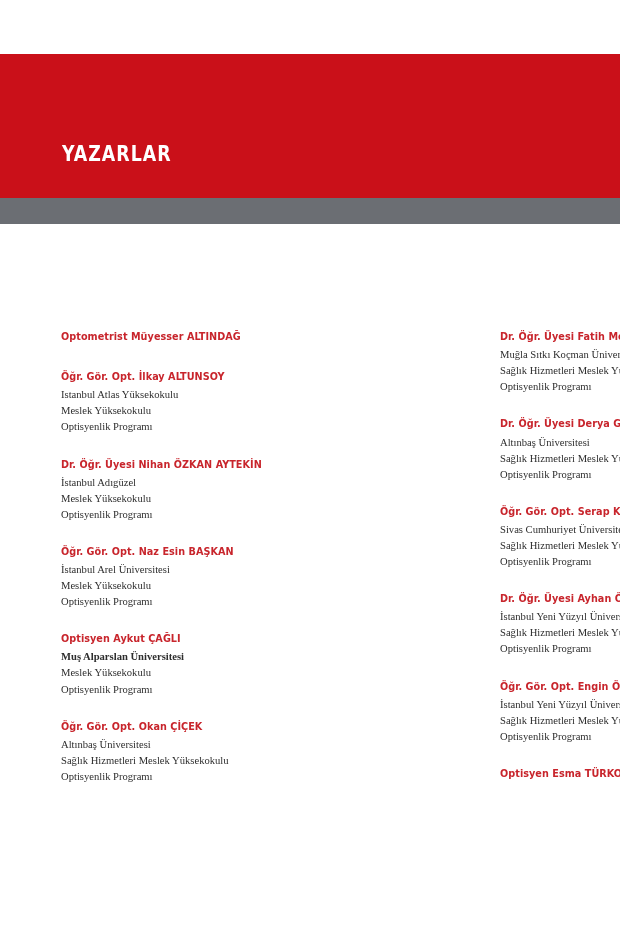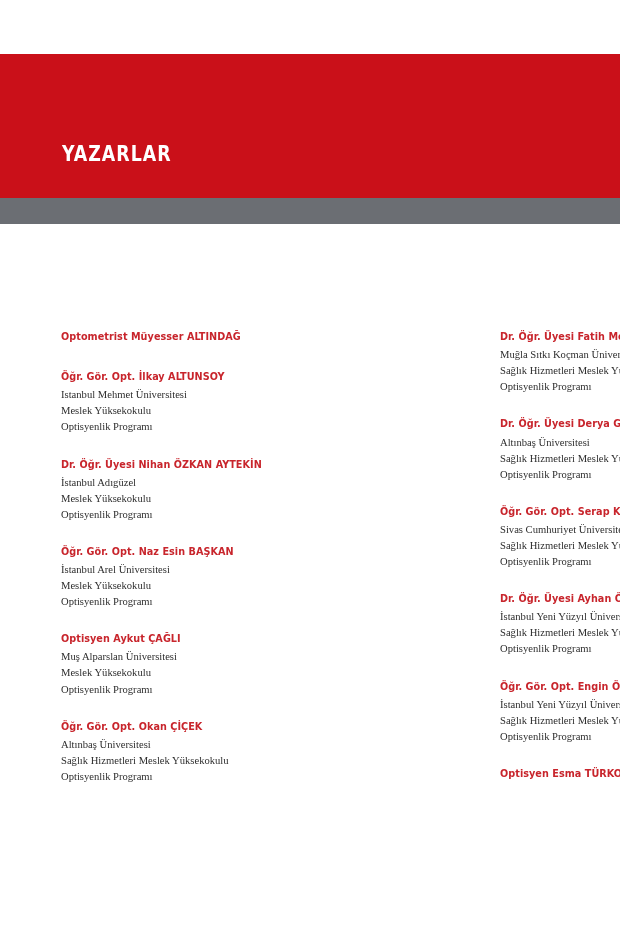--- a/index.html
+++ b/index.html
@@ -119,21 +119,21 @@
   <div class="banner-rule" style="background: rgb(107, 110, 115);"></div>
 
   <div class="content">
     <div class="column left">
         <div class="entry no-affil">
           <div class="entry-name" style="color: rgb(200, 37, 44);">Optometrist Müyesser ALTINDAĞ</div>
         </div>
         <div class="entry">
           <div class="entry-name" style="color: rgb(200, 37, 44);">Öğr. Gör. Opt. İlkay ALTUNSOY</div>
           <div>
-            <div class="entry-affil" style="color: rgb(45, 45, 45);">Istanbul Mehmet Üniversitesi</div>
+            <div class="entry-affil" style="color: rgb(45, 45, 45);">Istanbul Atlas Yüksekokulu</div>
             <div class="entry-affil" style="color: rgb(45, 45, 45);">Meslek Yüksekokulu</div>
             <div class="entry-affil" style="color: rgb(45, 45, 45);">Optisyenlik Programı</div>
           </div>
         </div>
         <div class="entry">
           <div class="entry-name" style="color: rgb(200, 37, 44);">Dr. Öğr. Üyesi Nihan ÖZKAN AYTEKİN</div>
           <div>
             <div class="entry-affil" style="color: rgb(45, 45, 45);">İstanbul Adıgüzel</div>
             <div class="entry-affil" style="color: rgb(45, 45, 45);">Meslek Yüksekokulu</div>
             <div class="entry-affil" style="color: rgb(45, 45, 45);">Optisyenlik Programı</div>
@@ -143,21 +143,21 @@
           <div class="entry-name" style="color: rgb(200, 37, 44);">Öğr. Gör. Opt. Naz Esin BAŞKAN</div>
           <div>
             <div class="entry-affil" style="color: rgb(45, 45, 45);">İstanbul Arel Üniversitesi</div>
             <div class="entry-affil" style="color: rgb(45, 45, 45);">Meslek Yüksekokulu</div>
             <div class="entry-affil" style="color: rgb(45, 45, 45);">Optisyenlik Programı</div>
           </div>
         </div>
         <div class="entry">
           <div class="entry-name" style="color: rgb(200, 37, 44);">Optisyen Aykut ÇAĞLI</div>
           <div>
-            <div class="entry-affil" style="color: rgb(45, 45, 45);">Muş Alparslan Üniversitesi</div>
+            <div class="entry-affil" style="color: rgb(45, 45, 45); font-weight: bold;">Muş Alparslan Üniversitesi</div>
             <div class="entry-affil" style="color: rgb(45, 45, 45);">Meslek Yüksekokulu</div>
             <div class="entry-affil" style="color: rgb(45, 45, 45);">Optisyenlik Programı</div>
           </div>
         </div>
         <div class="entry">
           <div class="entry-name" style="color: rgb(200, 37, 44);">Öğr. Gör. Opt. Okan ÇİÇEK</div>
           <div>
             <div class="entry-affil" style="color: rgb(45, 45, 45);">Altınbaş Üniversitesi</div>
             <div class="entry-affil" style="color: rgb(45, 45, 45);">Sağlık Hizmetleri Meslek Yüksekokulu</div>
             <div class="entry-affil" style="color: rgb(45, 45, 45);">Optisyenlik Programı</div>

